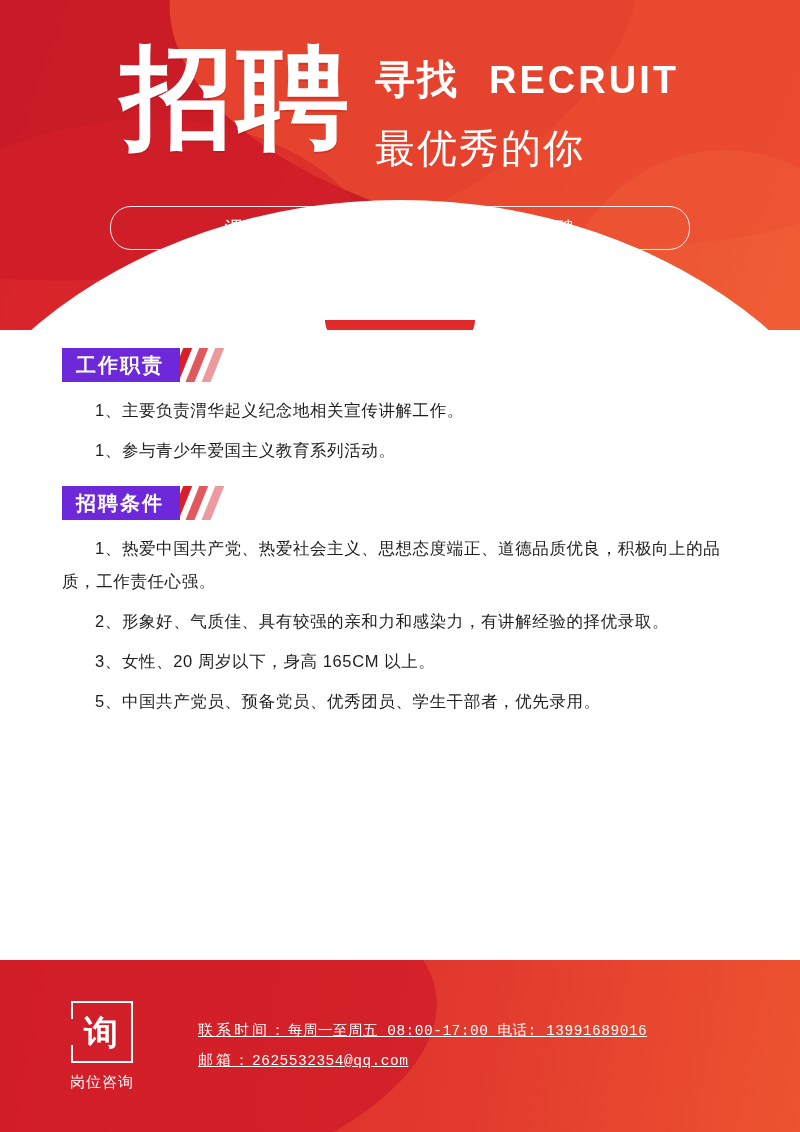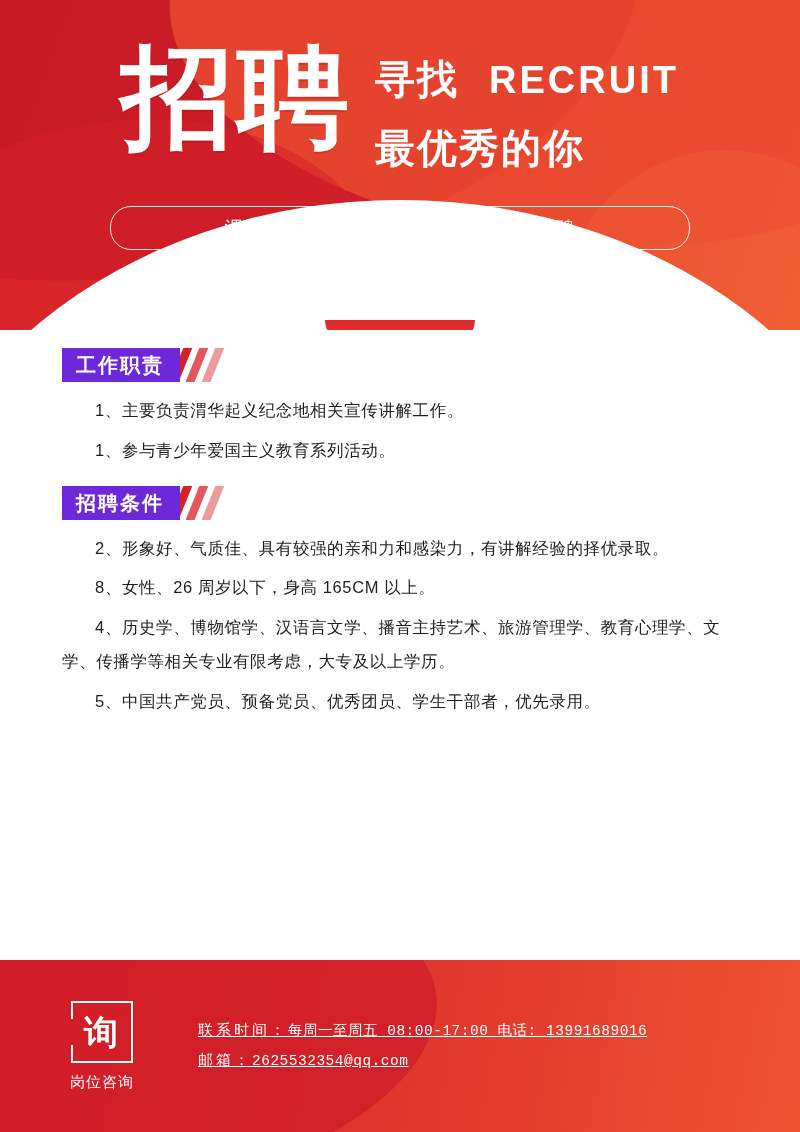--- a/index.html
+++ b/index.html
@@ -137,21 +137,21 @@
   .headline-en {
     font-weight: bold;
     font-size: 38px;
     color: #ffffff;
     letter-spacing: 3px;
     font-family: "Liberation Sans", sans-serif;
     margin-left: 20px;
   }
   .headline-line2 {
     margin-top: 14px;
-    font-weight: bold;
+    font-weight: normal;
     font-size: 40px;
     color: #ffffff;
     letter-spacing: 2px;
     white-space: nowrap;
   }
 
   
   .subtitle-pill {
     position: absolute;
     top: 206px;
@@ -366,23 +366,23 @@
     <p class="para">1、参与青少年爱国主义教育系列活动。</p>
 
     <div class="section-head">
       <div class="tag">招聘条件</div>
       <div class="slashes">
           <i></i>
           <i></i>
           <i></i>
         </div>
     </div>
+    <p class="para">1、热爱中国共产党、热爱社会主义、思想态度端正、道德品质优良，积极向上的品质，工作责任心强。</p>
     <p class="para">2、形象好、气质佳、具有较强的亲和力和感染力，有讲解经验的择优录取。</p>
-    <p class="para">8、女性、26 周岁以下，身高 165CM 以上。</p>
-    <p class="para">4、历史学、博物馆学、汉语言文学、播音主持艺术、旅游管理学、教育心理学、文学、传播学等相关专业有限考虑，大专及以上学历。</p>
+    <p class="para">3、女性、20 周岁以下，身高 165CM 以上。</p>
     <p class="para">5、中国共产党员、预备党员、优秀团员、学生干部者，优先录用。</p>
   </div>
 
   <div class="footer">
     <div class="fswoosh"></div>
     <div class="footer-inner">
       <div class="badge">
         <div class="box">
           <span>询</span>
         </div>

